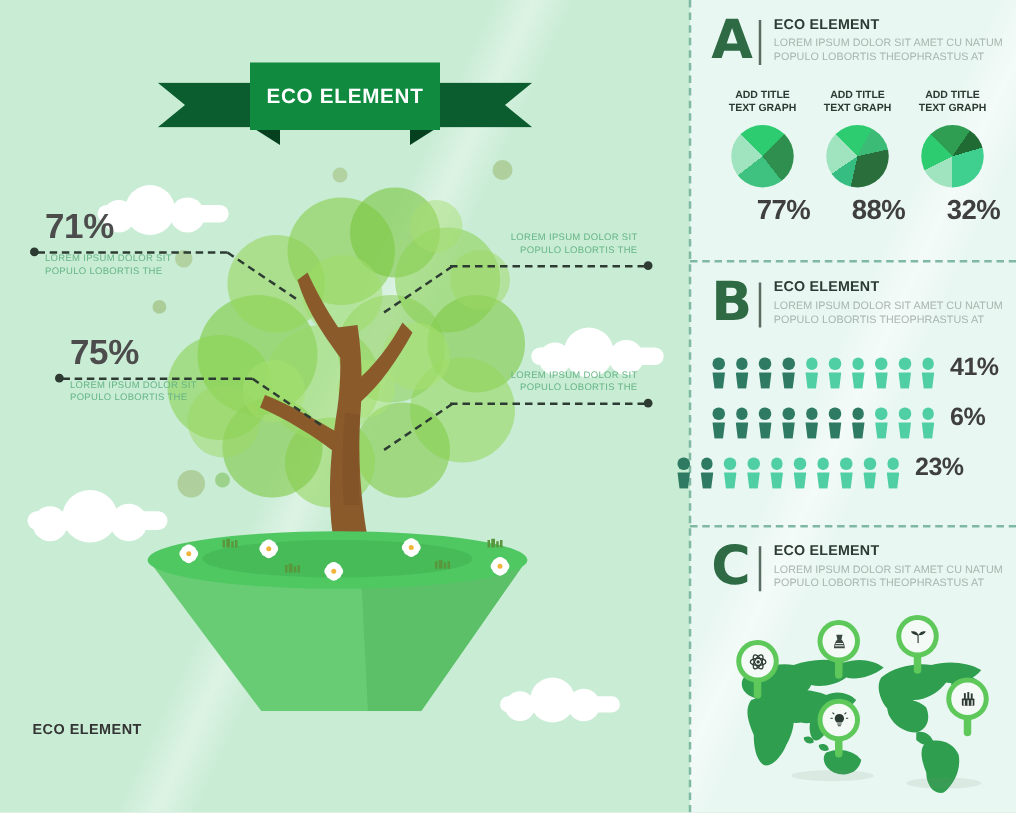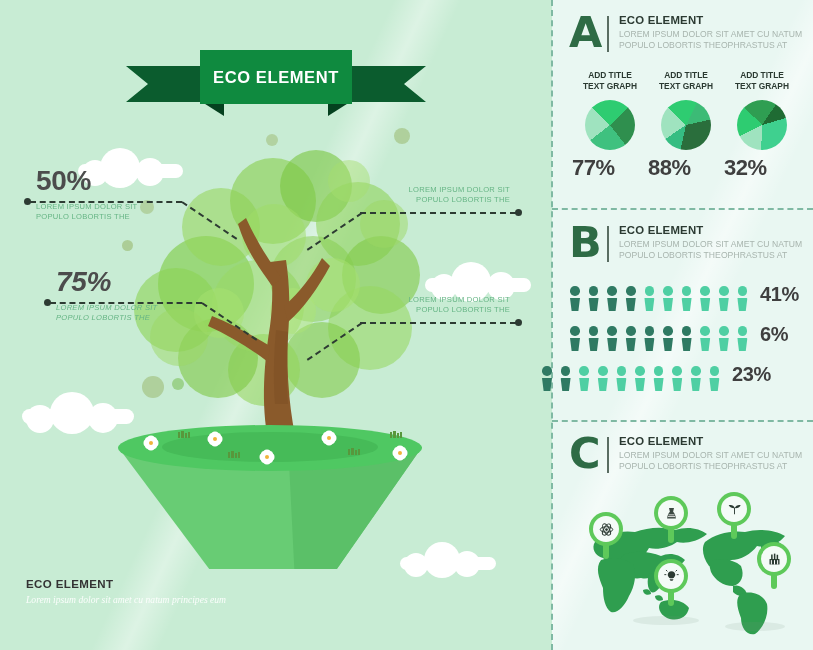--- a/index.html
+++ b/index.html
@@ -144,21 +144,21 @@
     font-size:8.6px; color:#a8b5ae; line-height:1.32; margin-top:3px; letter-spacing:.05px;
   }
 
   
   .pie-title {
     position:absolute; font-size:8.4px; font-weight:bold; color:#2b3a32;
     text-align:center; line-height:1.25; width:76px;
   }
   .pie { position:absolute; width:50px; height:50px; border-radius:50%; }
   .pie-val {
-    position:absolute; width:76px; text-align:left;
+    position:absolute; width:76px; text-align:right;
     font-size:22px; font-weight:bold; color:#3f3f3f; letter-spacing:-.5px;
   }
 
   
   .prow { position:absolute; }
   .person { position:absolute; width:14px; height:25px; }
   .person .head { position:absolute; left:2.2px; top:0; width:9.6px; height:9.6px; border-radius:50%; }
   .person .body {
     position:absolute; left:1px; top:11.5px; width:12px; height:13.5px;
     clip-path: polygon(8% 0%, 92% 0%, 78% 100%, 22% 100%);
@@ -303,31 +303,31 @@
       </div>
       <div class="grass" style="left:280px; top:6px;">
         <span style="left:0;  height:6px;"></span>
           <span style="left:3.4px; height:7px;"></span>
         <span style="left:6.8px; height:5px;"></span>
           <span style="left:10.2px; height:6.5px;"></span>
       </div>
     </div>
 
     <div class="stat" style="left:36px; top:167px; width:200px;">
-      <div class="num">50%</div>
+      <div class="num">71%</div>
       <div class="dot" style="left:-12px; top:31px;"></div>
       <div class="rule" style="left:-6px; top:34px; width:152px;"></div>
       <div class="sub">
         <div>LOREM IPSUM DOLOR SIT</div>
         <div>POPULO LOBORTIS THE</div>
       </div>
       <div class="diagleg" style="left:146px; top:34px; width:66px; transform: rotate(34deg);"></div>
     </div>
 
-    <div class="stat" style="left:56px; top:268px; width:200px;font-style:italic;">
+    <div class="stat" style="left:56px; top:268px; width:200px;">
       <div class="num">75%</div>
       <div class="dot" style="left:-12px; top:31px;"></div>
       <div class="rule" style="left:-6px; top:34px; width:152px;"></div>
       <div class="sub">
         <div>LOREM IPSUM DOLOR SIT</div>
         <div>POPULO LOBORTIS THE</div>
       </div>
       <div class="diagleg" style="left:146px; top:34px; width:66px; transform: rotate(34deg);"></div>
     </div>
 
@@ -347,21 +347,20 @@
       <div class="sub">
         <div>LOREM IPSUM DOLOR SIT</div>
         <div>POPULO LOBORTIS THE</div>
       </div>
       <div class="diagleg" style="left:-14px; top:34px; width:66px; transform: rotate(-34deg); transform-origin: right center;"></div>
     </div>
 
     <div class="footer">
       <div class="f-title">ECO  ELEMENT</div>
       <div class="f-body">
-        <div>Lorem ipsum dolor sit amet cu natum principes eum</div>
       </div>
     </div>
   </div>
 
   <div class="right-panel">
     <div class="sheen sheen-right" style="left:0; top:0; width:261px; height:650px;"></div>
   </div>
   <div class="vdash"></div>
   <div class="hdash" style="top:208px;"></div>
   <div class="hdash" style="top:420px;"></div>

